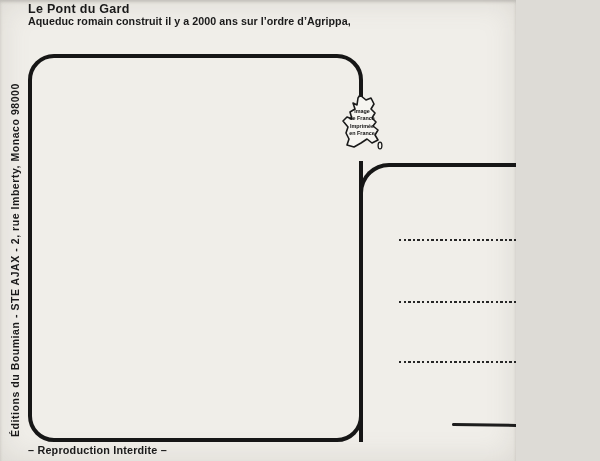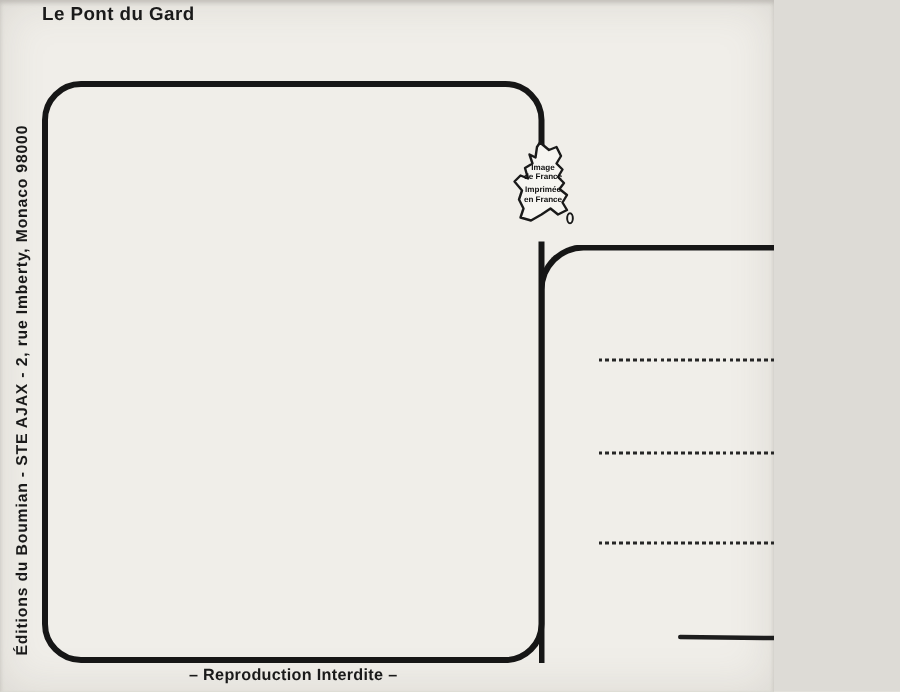--- a/index.html
+++ b/index.html
@@ -56,30 +56,31 @@
   .stampnum{position:absolute;left:22px;top:42px;font-size:12px;font-weight:bold;letter-spacing:.5px;}
   .pencil{
     position:absolute;left:3px;top:58px;
     font-family:"DejaVu Serif",serif;font-style:italic;
     font-size:23px;color:#8e897c;
     letter-spacing:7px;
     transform:rotate(-11deg) skewX(-6deg);
   }
   .footer{
     position:absolute;left:28px;top:444px;width:335px;
-    text-align:center;font-size:10.8px;font-weight:bold;letter-spacing:.2px;
+    text-align:left;font-size:10.8px;font-weight:bold;letter-spacing:.2px;
   }
 </style>
 </head>
 <body>
 
 <div class="postcard">
 
   <div class="caption">
     <div class="title">Le Pont du Gard</div>
+    <div class="desc">Aqueduc romain construit il y a 2000 ans sur l’ordre d’Agrippa,</div>
   </div>
 
   <div class="publisher">Éditions du Boumian - STE AJAX - 2, rue Imberty, Monaco 98000</div>
 
   <div class="frame"></div>
 
   <div class="address"></div>
   <div class="dotline" style="top:239px"></div>
   <div class="dotline" style="top:301px"></div>
   <div class="dotline" style="top:361px"></div>

